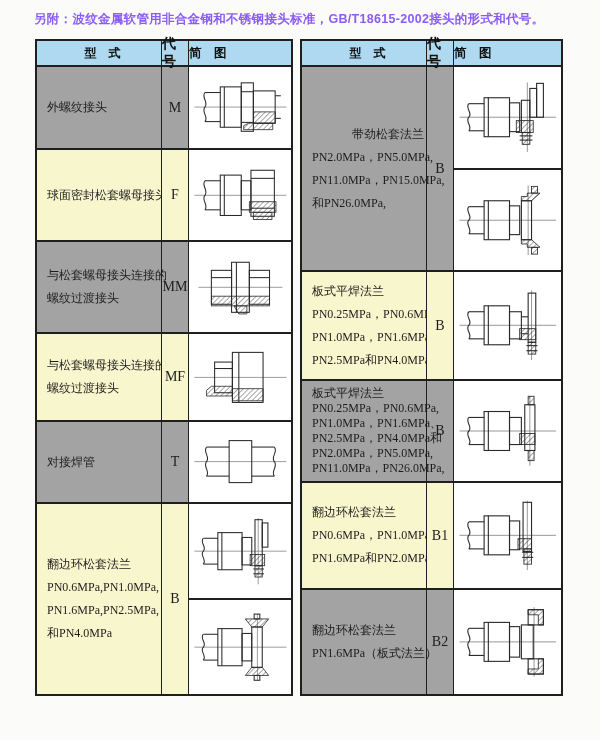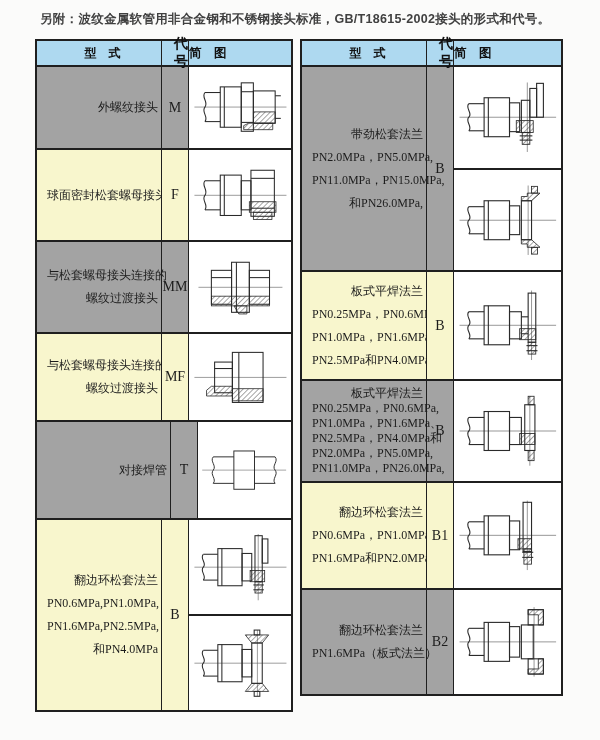--- a/index.html
+++ b/index.html
@@ -6,27 +6,27 @@
   body{
     width:600px;height:740px;
     background:#fbfbfa;
     font-family:"Liberation Serif","DejaVu Serif",serif;
     color:#1c1c1c;
     position:relative;
     overflow:hidden;
   }
   .page{position:absolute;inset:0;}
   .note{
-    position:absolute;left:40px;top:11px;width:540px;
+    position:absolute;left:34px;top:11px;width:540px;
     font-family:"Liberation Sans","DejaVu Sans",sans-serif;
-    font-weight:bold;font-size:12.5px;letter-spacing:.3px;color:#404040;
+    font-weight:bold;font-size:12.5px;letter-spacing:.3px;color:#8b5cf6;
   }
   .tables{
     position:absolute;left:35px;top:39px;
-    display:flex;gap:7px;align-items:flex-start;text-align:right;
+    display:flex;gap:7px;align-items:flex-start;
   }
   .gtable{
     border:2px solid var(--border,#1f1f1f);
     background:#fff;
     box-sizing:border-box;
   }
   #table-left{width:258px;}
   #table-right{width:263px;}
   .ghead{
     display:flex;height:24px;
@@ -202,21 +202,21 @@
                   <line x1="58" y1="13" x2="58" y2="75"></line>
                 </g>
                 <g stroke="#2a2a2a" stroke-width="1" fill="none">
                   <path d="M24,55 h26 v12 h-32 v-7 z" fill="url(#hp4)"></path>
                   <rect x="50" y="58" width="38" height="15" fill="url(#hp4)"></rect>
                 </g>
               </svg>
             </div>
           </div>
         </div>
-        <div class="grow" style="height: 98px; padding-left: 9px;">
+        <div class="grow" style="height: 82px;">
           <div class="cell c-type">
             <div class="tline" style="line-height: 23px;">对接焊管</div>
           </div>
           <div class="cell c-code">T</div>
           <div class="cell c-diag">
             <div class="dsub">
               <svg viewBox="0 0 120 88" preserveAspectRatio="xMidYMid meet" xmlns="http://www.w3.org/2000/svg">
                 <defs>
                   <pattern id="hp5" patternUnits="userSpaceOnUse" width="4.5" height="4.5" patternTransform="rotate(45)">
                     <line x1="0" y1="0" x2="0" y2="4.5" stroke="#3a3a3a" stroke-width="1.1"></line>
@@ -310,21 +310,21 @@
         </div>
       </div>
     <div class="gtable" id="table-right">
         <div class="ghead">
           <div class="hcell c-type">型　式</div>
           <div class="hcell c-code">代号</div>
           <div class="hcell c-diagram">简　图</div>
         </div>
         <div class="grow" style="height: 203px;">
           <div class="cell c-type">
-            <div class="tline" style="line-height: 23px;">带劲松套法兰</div>
+            <div class="tline" style="line-height: 23px; margin-left: 40px;">带劲松套法兰</div>
             <div class="tline" style="line-height: 23px;">PN2.0MPa，PN5.0MPa,</div>
             <div class="tline" style="line-height: 23px;">PN11.0MPa，PN15.0MPa,</div>
             <div class="tline" style="line-height: 23px;">和PN26.0MPa,</div>
           </div>
           <div class="cell c-code">B</div>
           <div class="cell c-diag">
             <div class="dsub">
               <svg viewBox="0 0 120 88" preserveAspectRatio="xMidYMid meet" xmlns="http://www.w3.org/2000/svg">
                 <defs>
                   <pattern id="hp8" patternUnits="userSpaceOnUse" width="4.5" height="4.5" patternTransform="rotate(45)">

